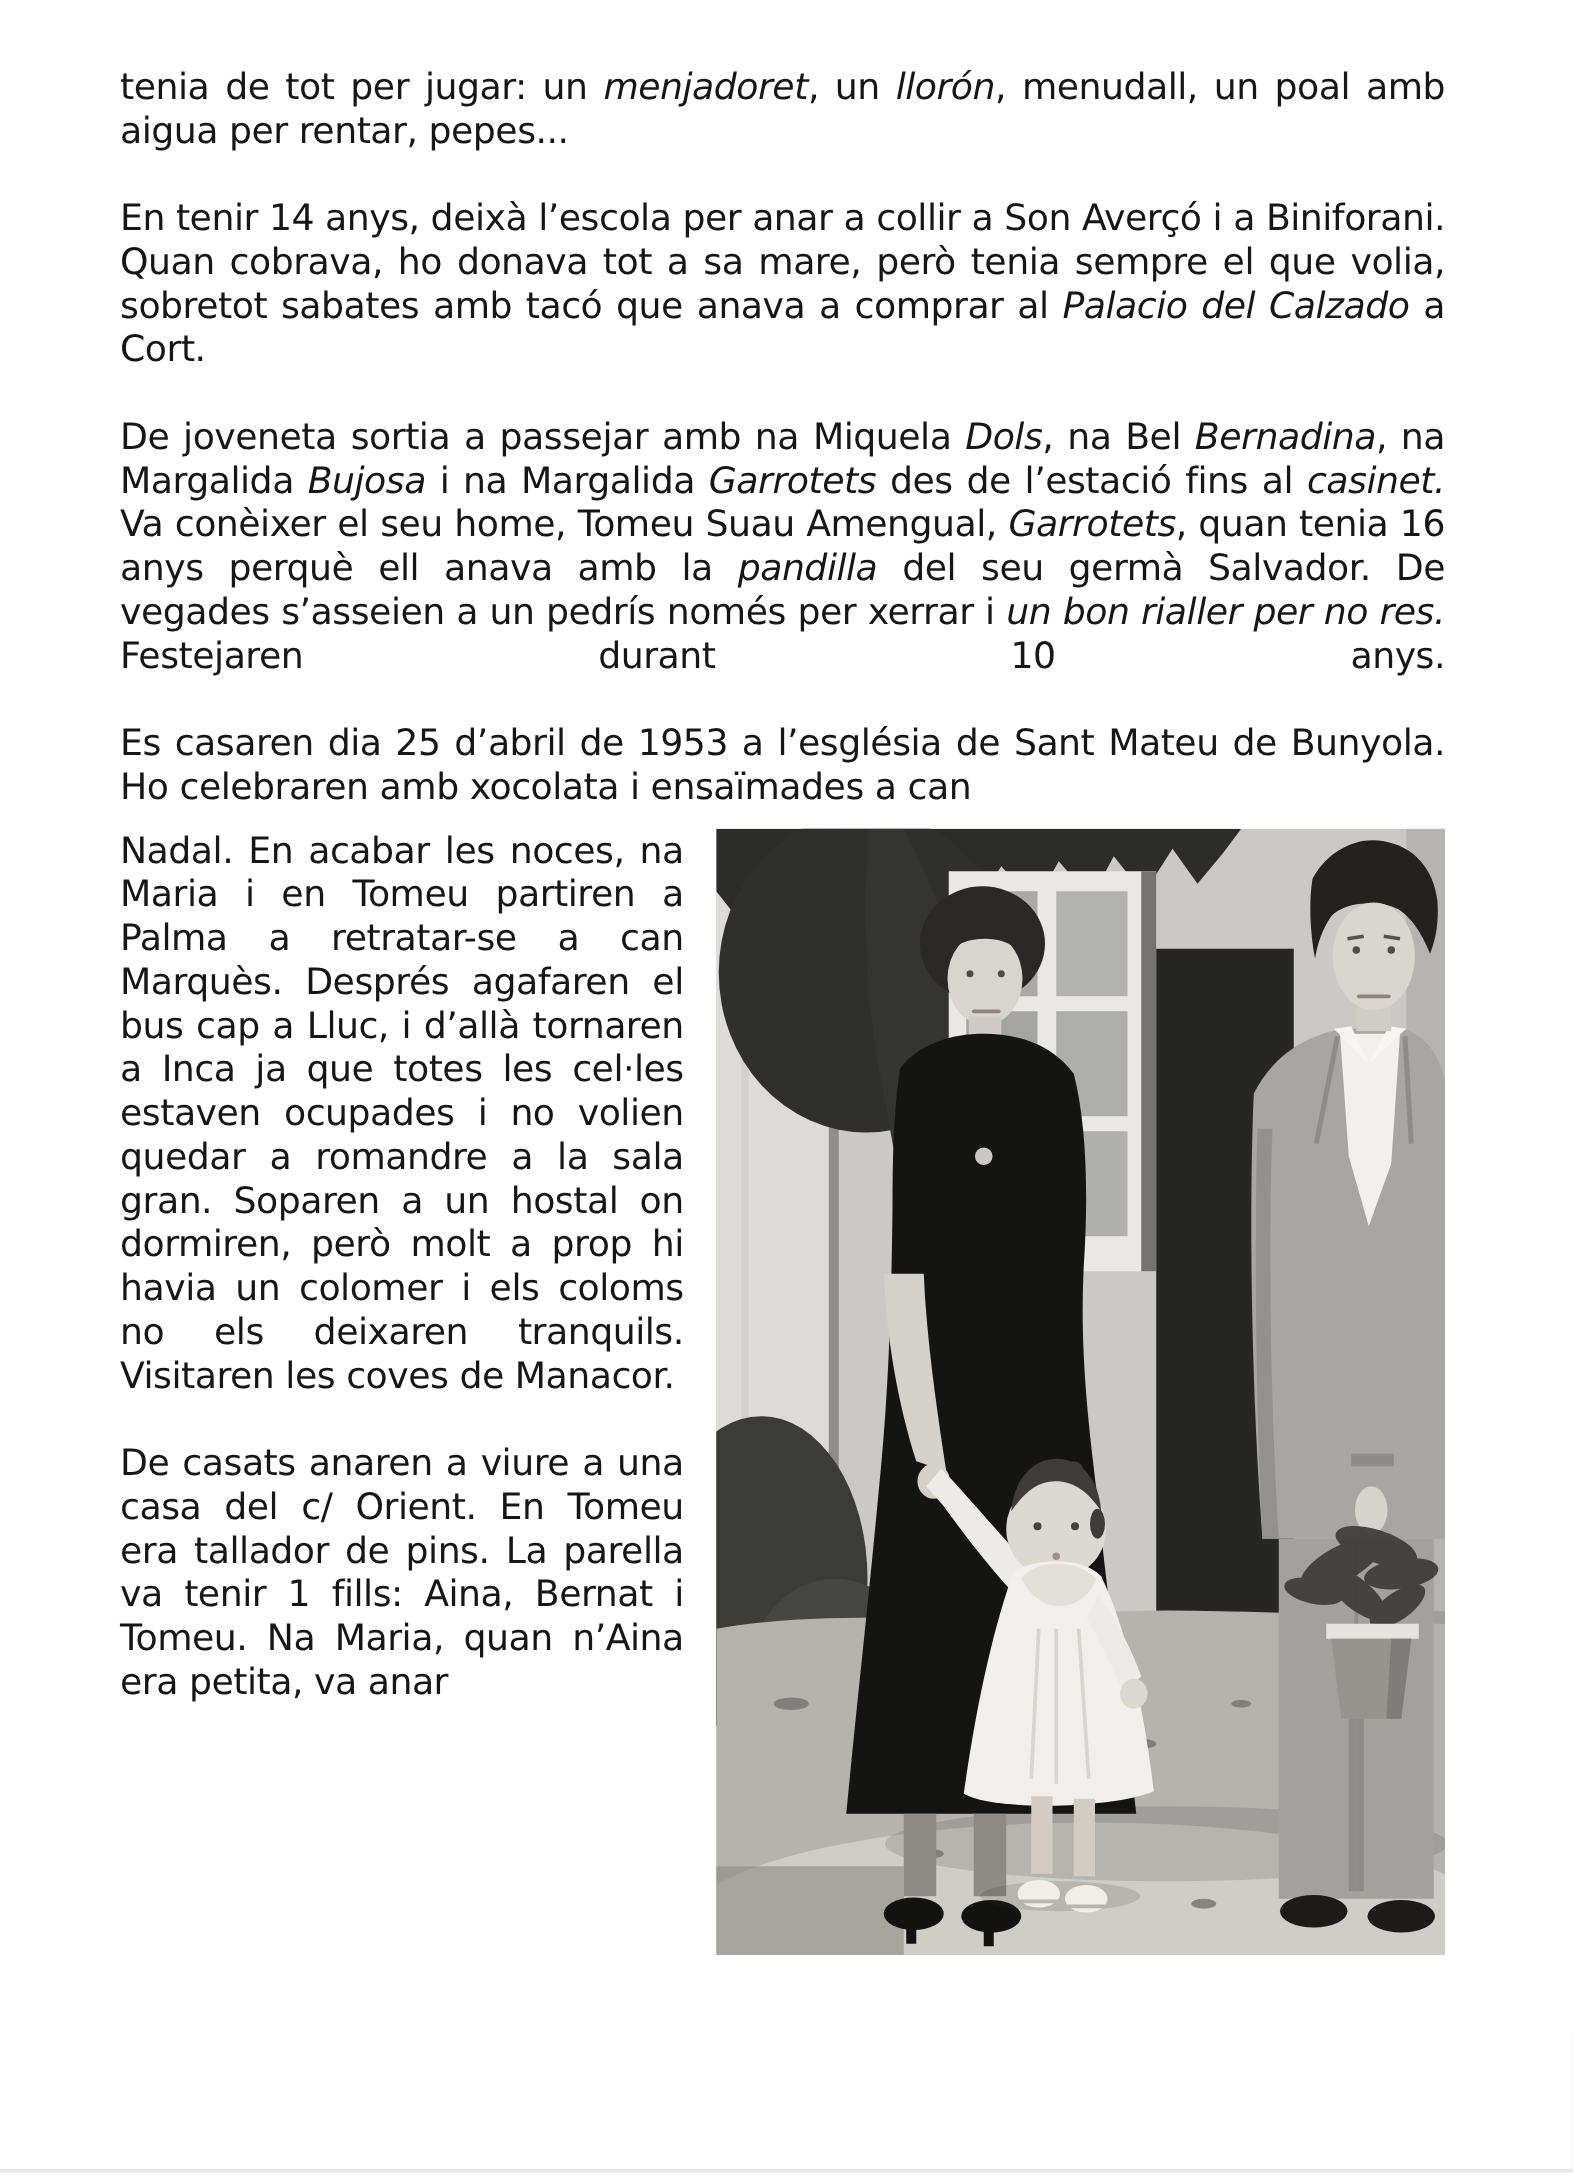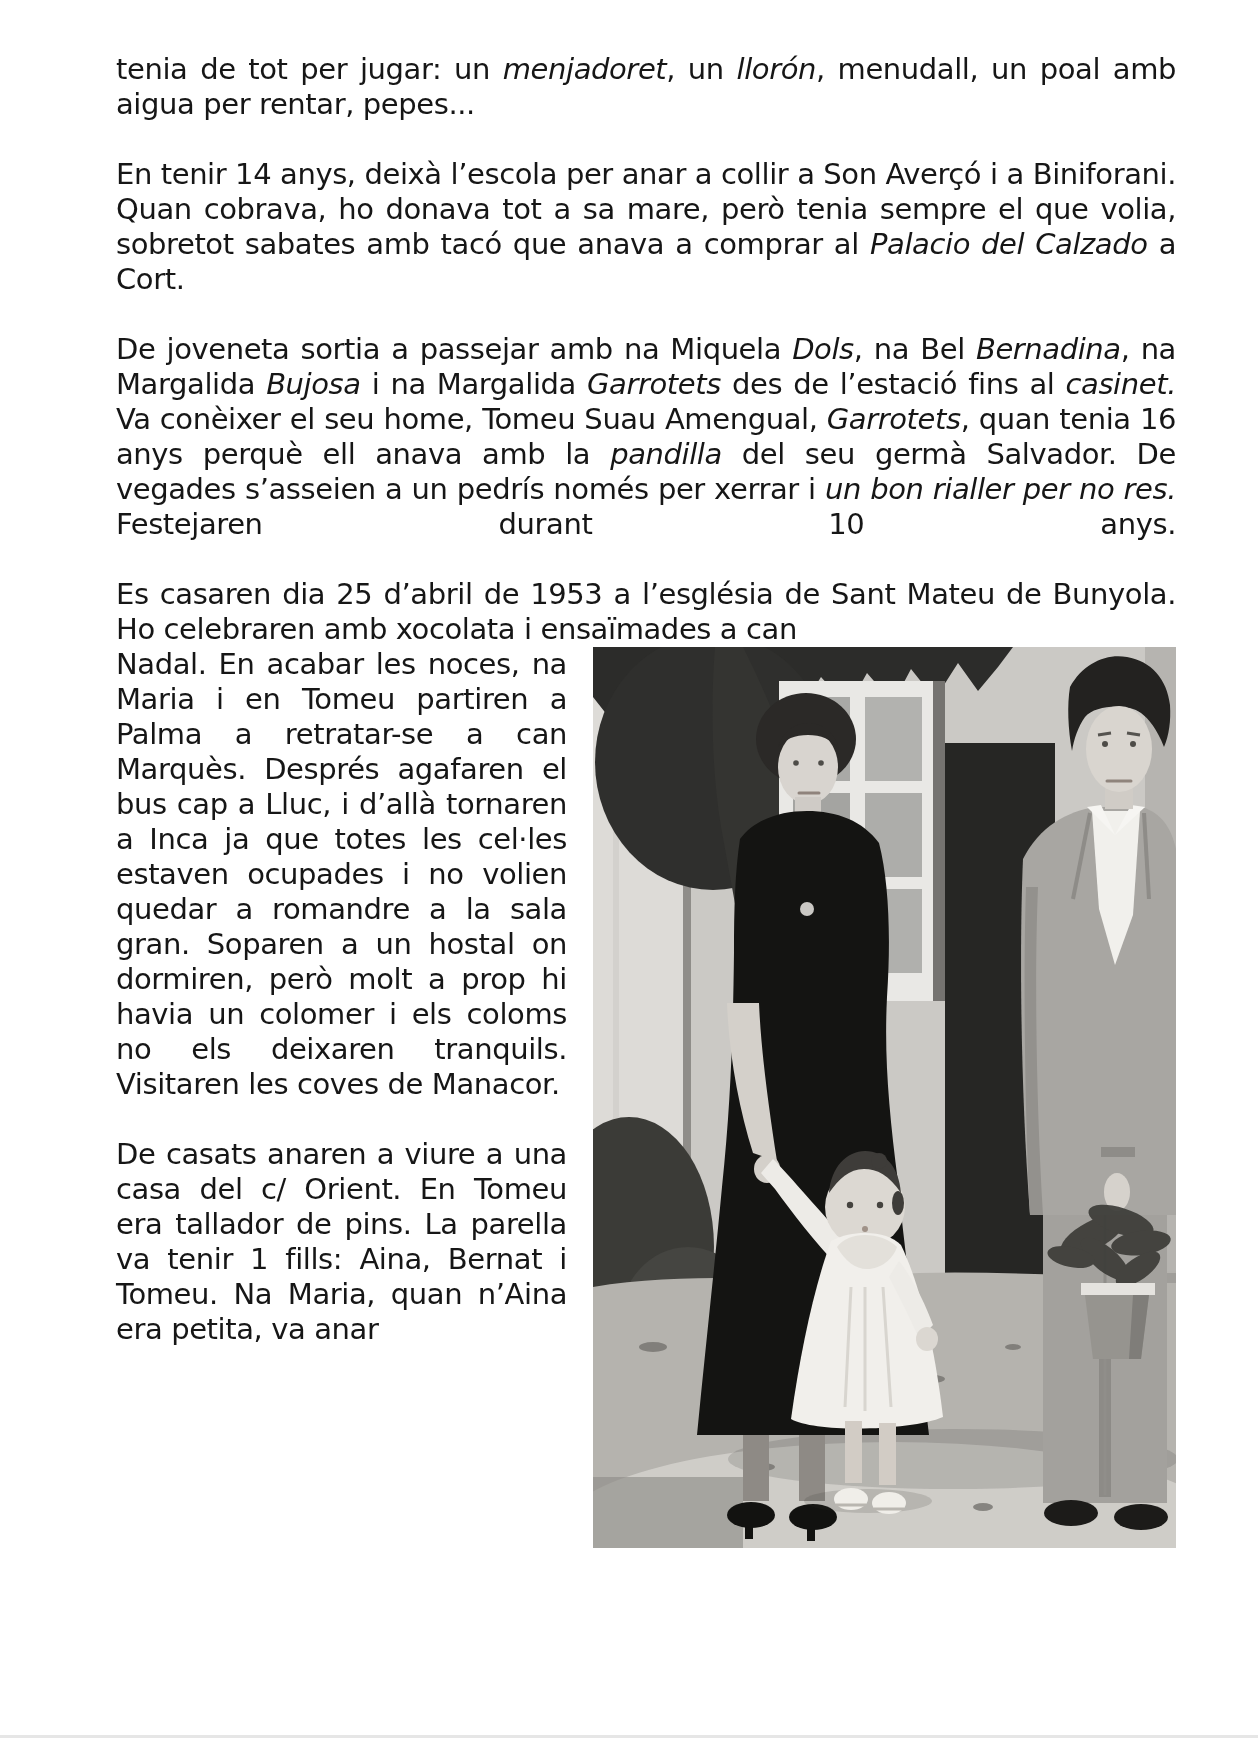--- a/index.html
+++ b/index.html
@@ -7,34 +7,34 @@
     position:relative;
     width:1258px; height:1740px;
     margin:0 auto;
     background:#ffffff;
     overflow:hidden;
     font-family:"DejaVu Sans", sans-serif;
     color:#161616;
   }
   .content {
     position:absolute;
-    left:116px; top:52px;
+    left:96px; top:52px;
     width:1060px;
   }
   .para {
     margin:0 0 35px 0;
     font-size:29px;
     line-height:35px;
     letter-spacing:-0.4px;
     text-align:justify;
     hyphens:none;
   }
   .para .it { font-style:italic; }
   .para.just-last { text-align-last:justify;margin-top:32px; }
-  .para.no-gap { margin-bottom:0; }
+  .para.no-gap { margin-bottom:16px; }
   .para.tight { margin-bottom:0; }
   .wrapsec { margin:0; }
   .wrapsec .para.second { margin-bottom:35px; }
   .photo-float {
     float:right;
     width:583px; height:901px;
     margin:0 0 10px 26px;
   }
   .photo-float svg { display:block; width:583px; height:901px; }
   .bottom-smudge {

